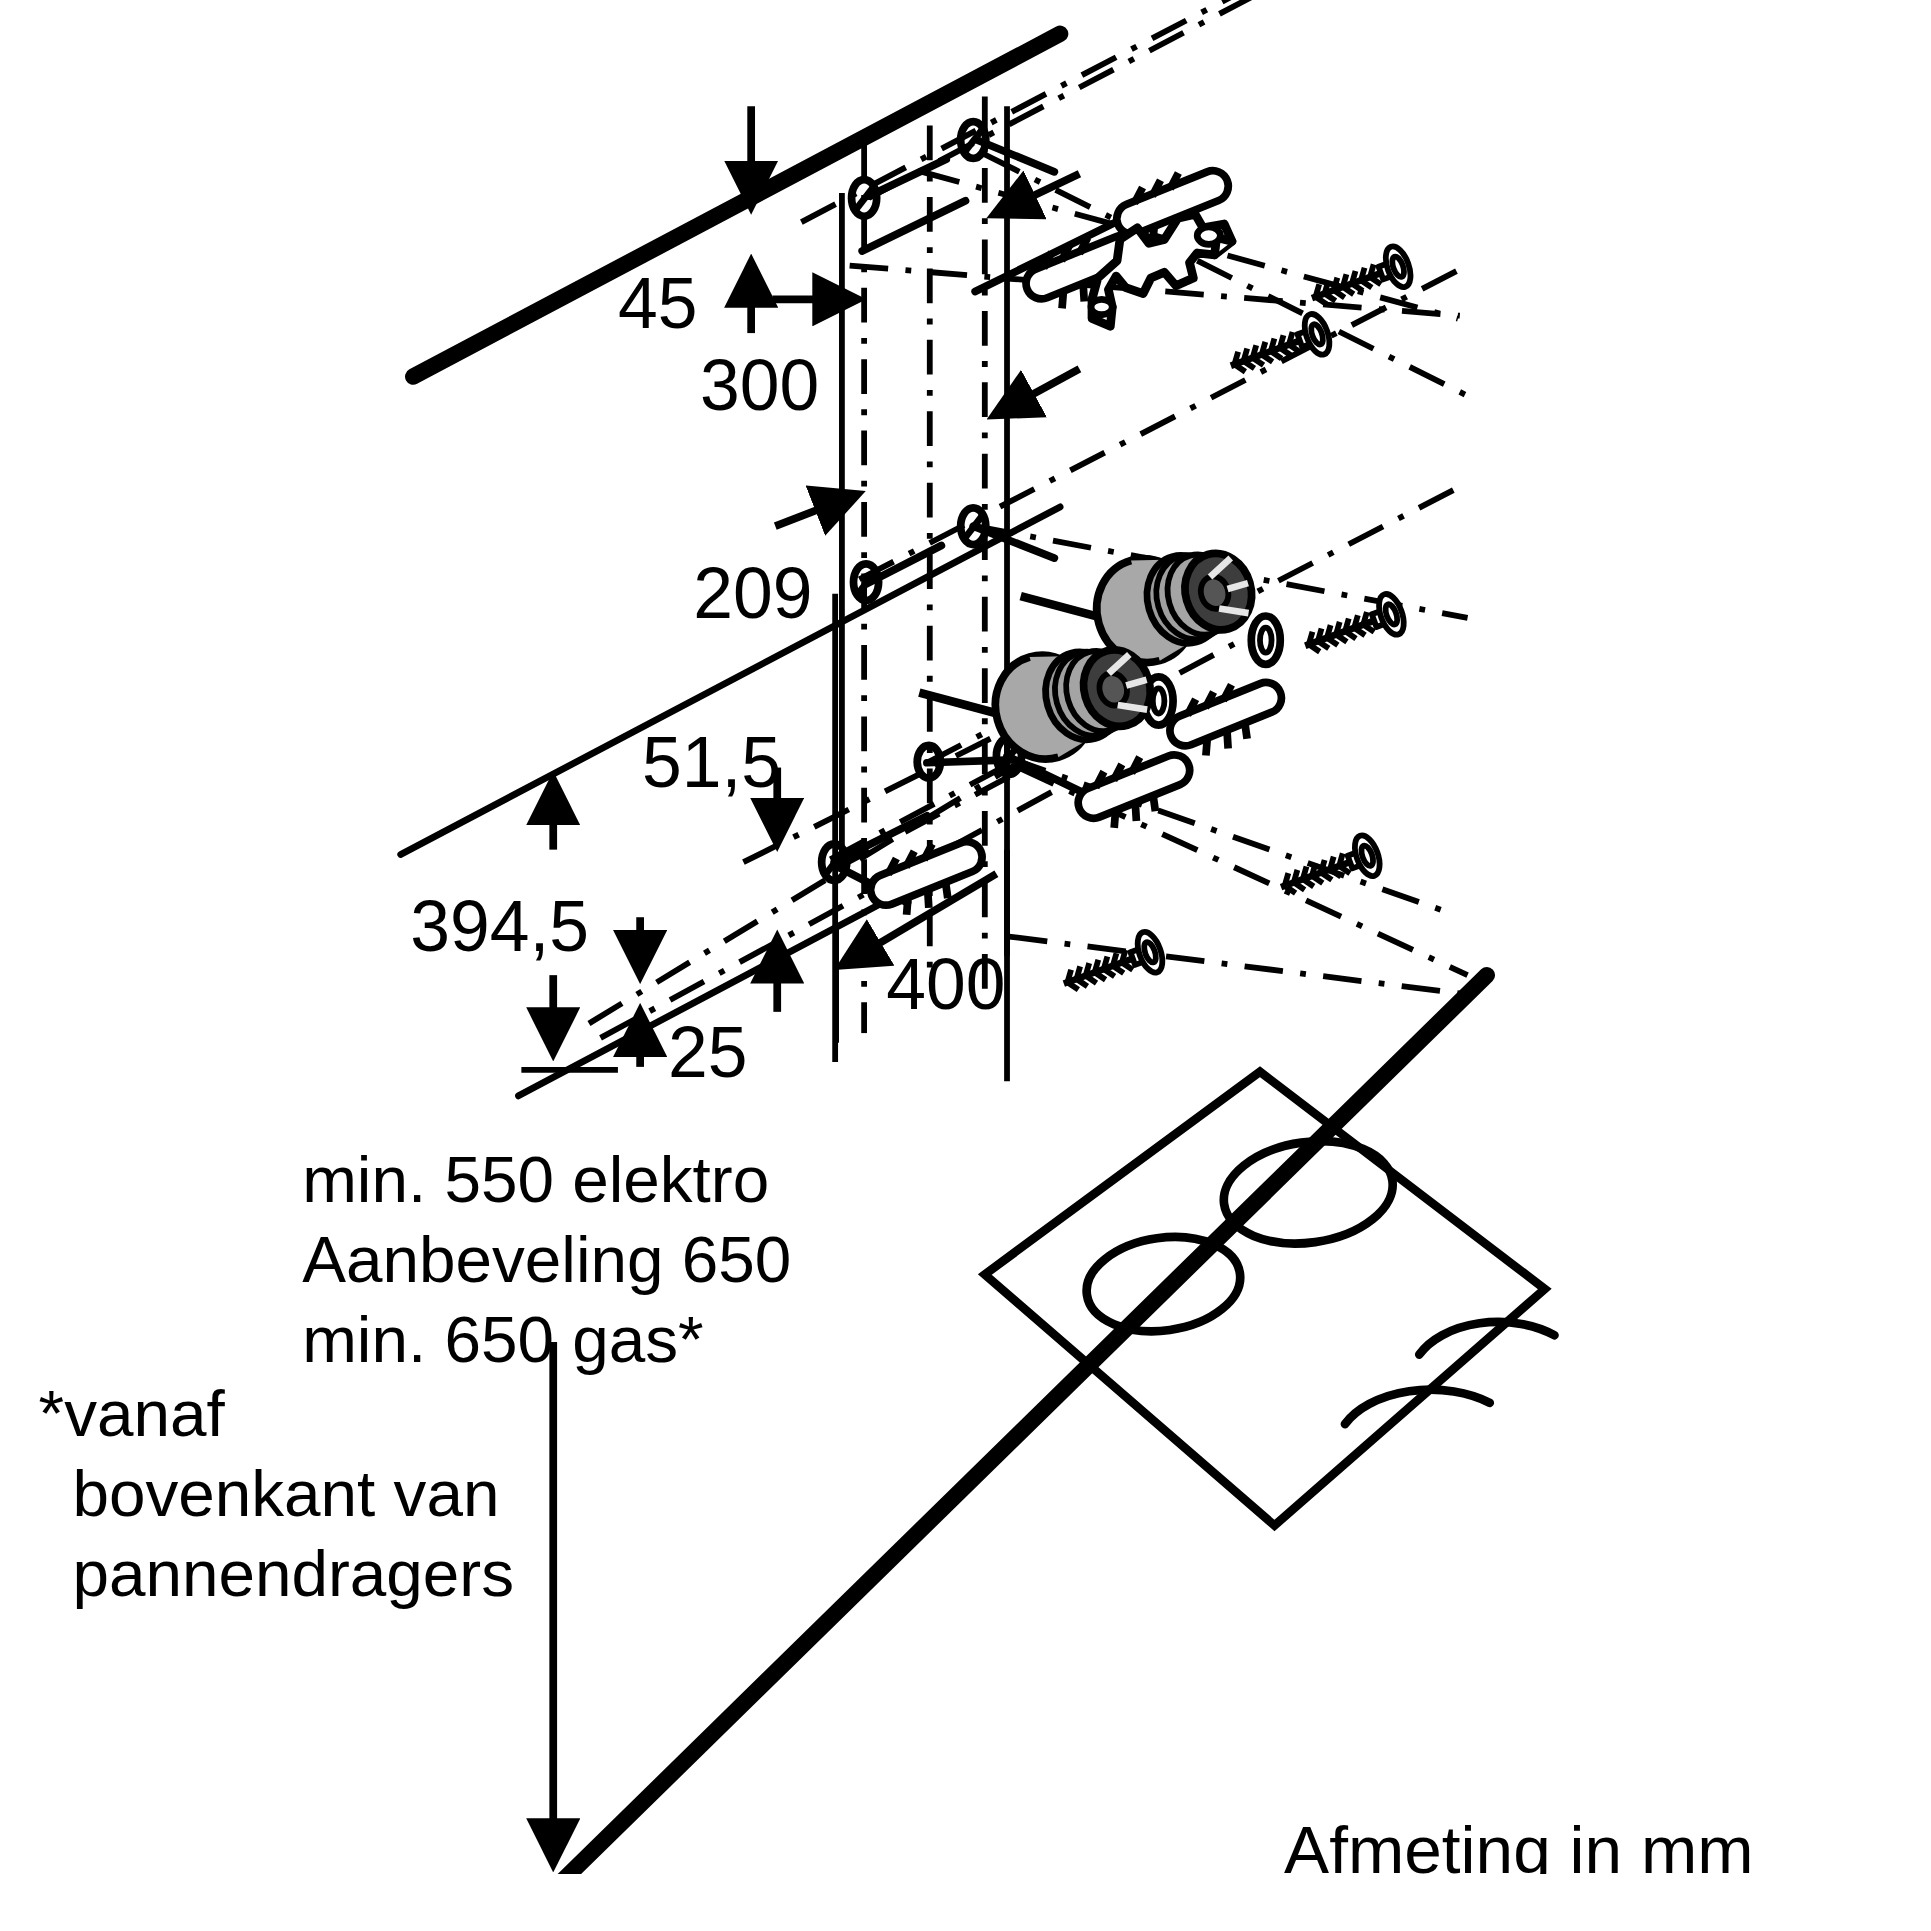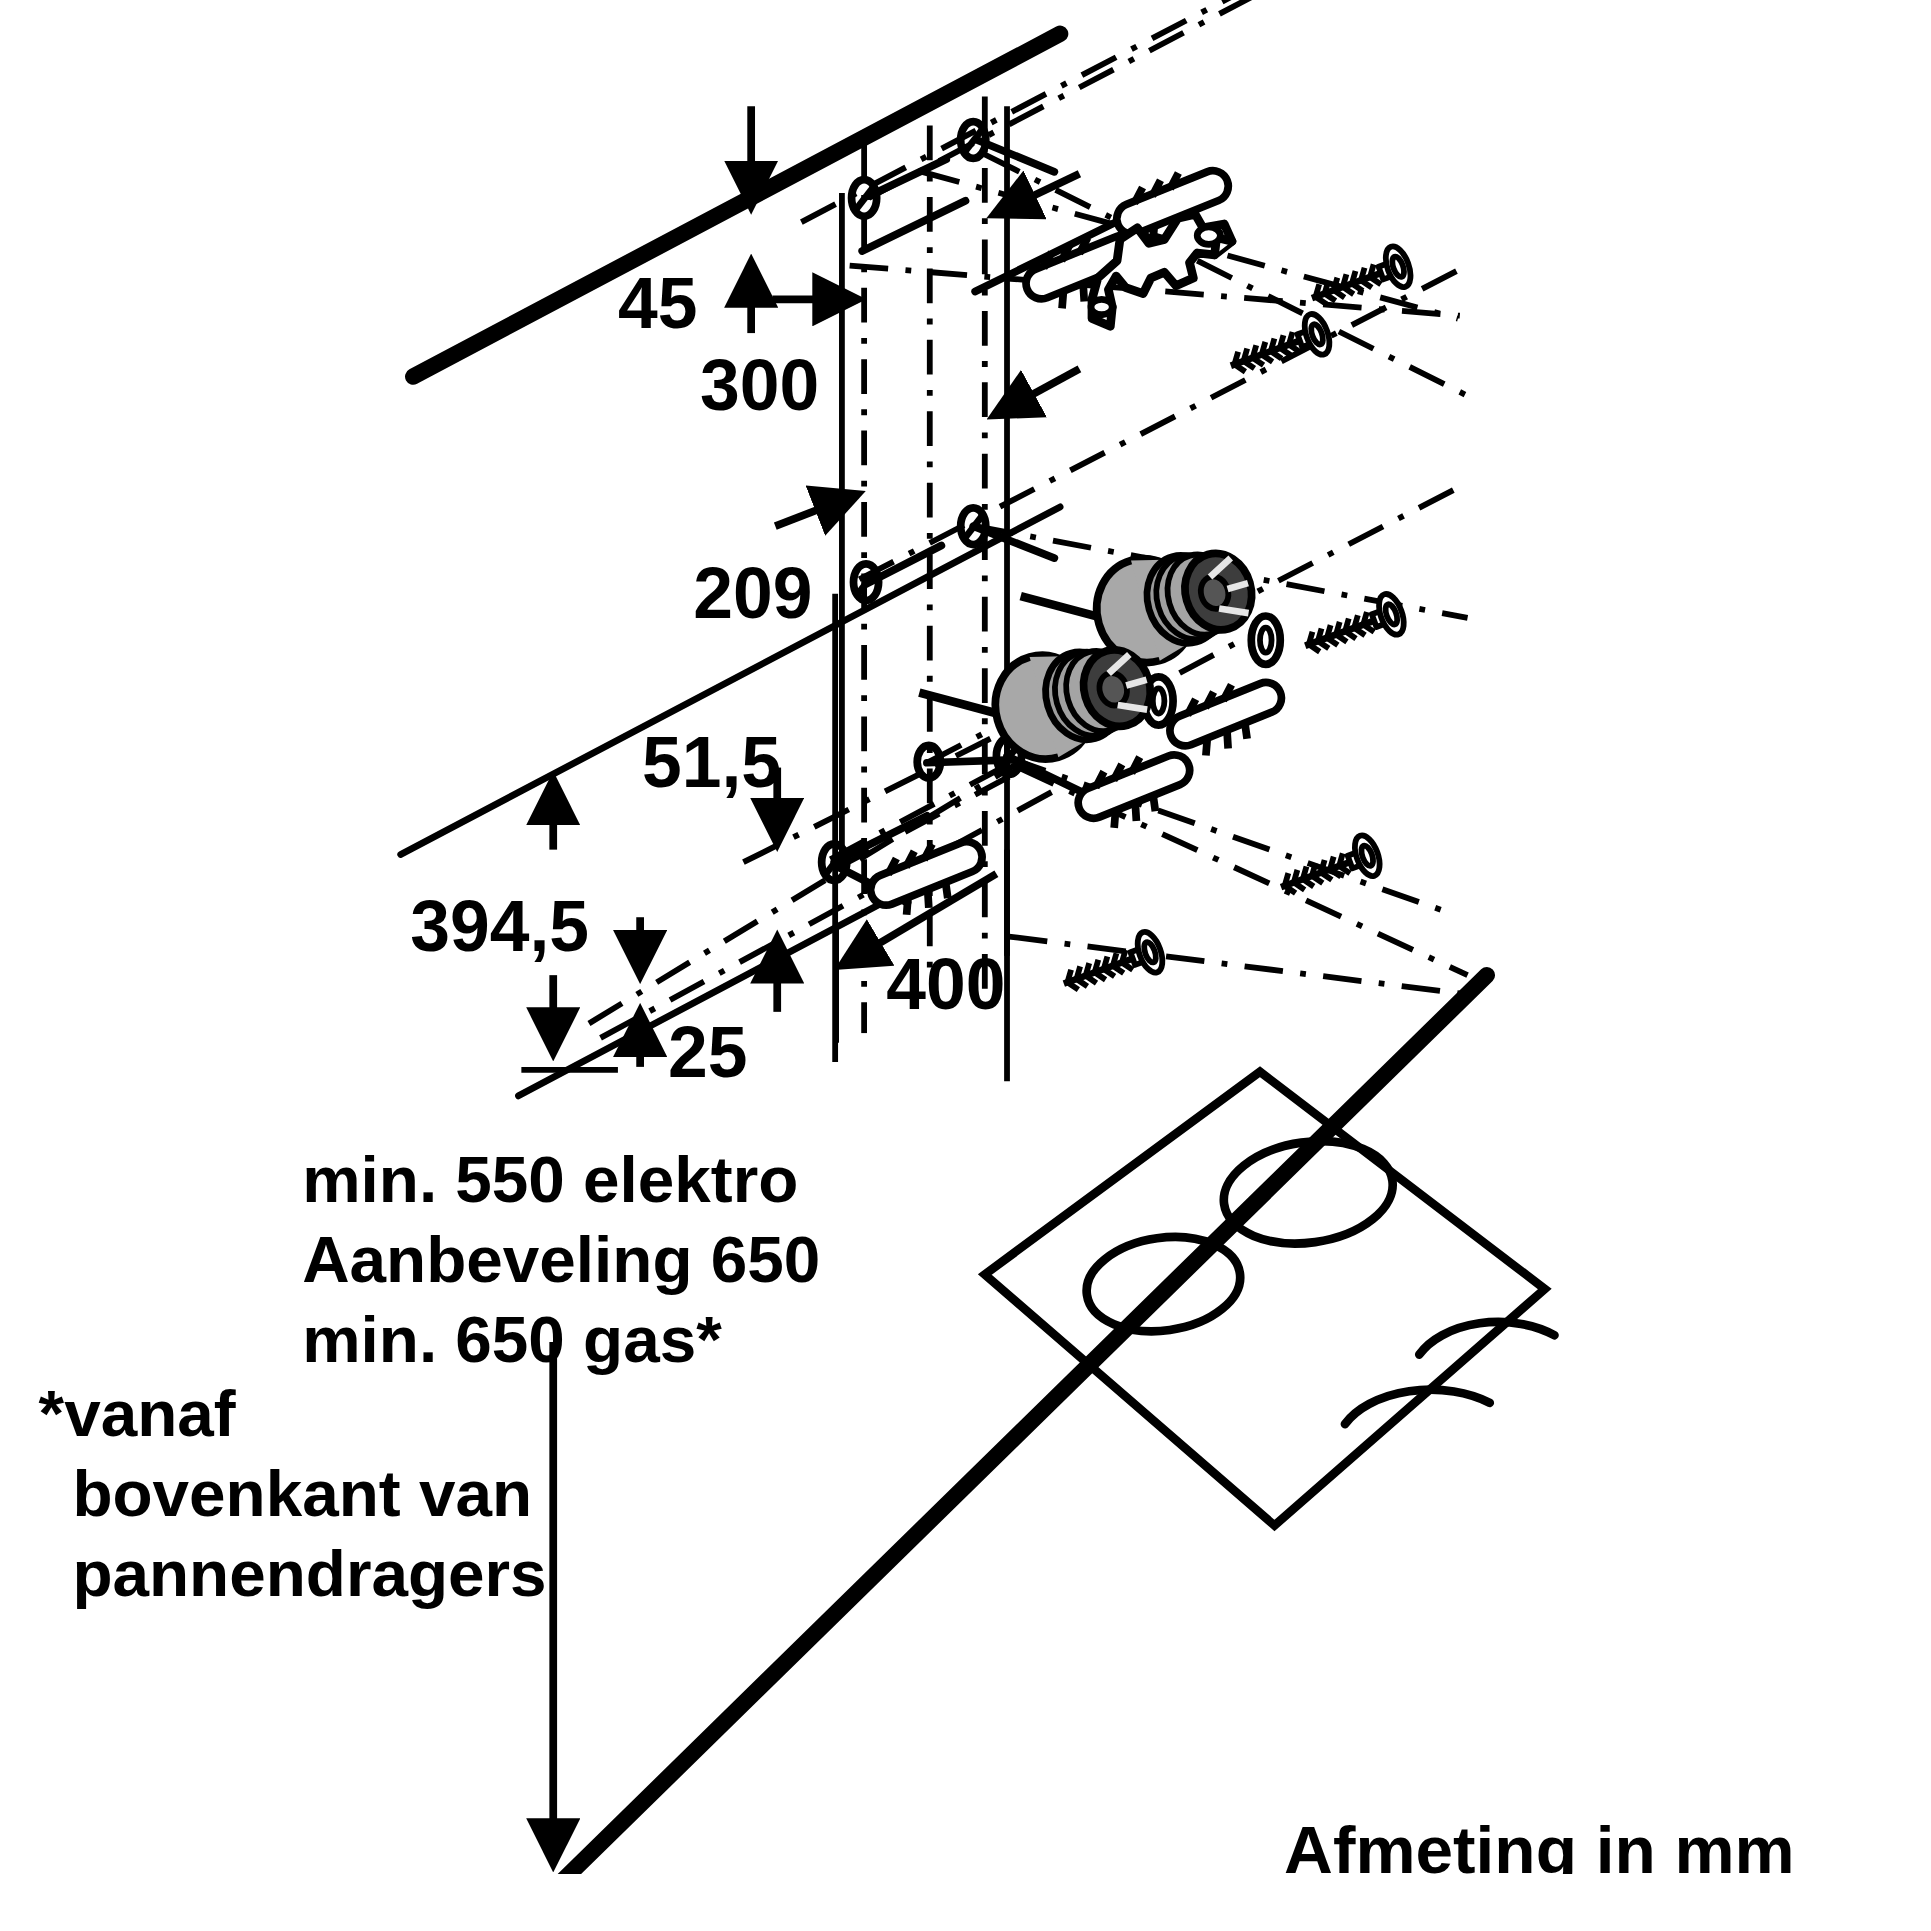--- a/index.html
+++ b/index.html
@@ -7,21 +7,20 @@
     padding: 0;
     background: #ffffff;
   }
   #stage {
     position: relative;
     width: 1931px;
     height: 1874px;
     background: #ffffff;
     font-family: "Liberation Sans", sans-serif;
     overflow: hidden;
-    font-weight: bold;
   }
   svg.diagram {
     position: absolute;
     left: 0;
     top: 0;
     width: 1931px;
     height: 1931px;
   }
   .dim-text {
     font-family: "Liberation Sans", sans-serif;

